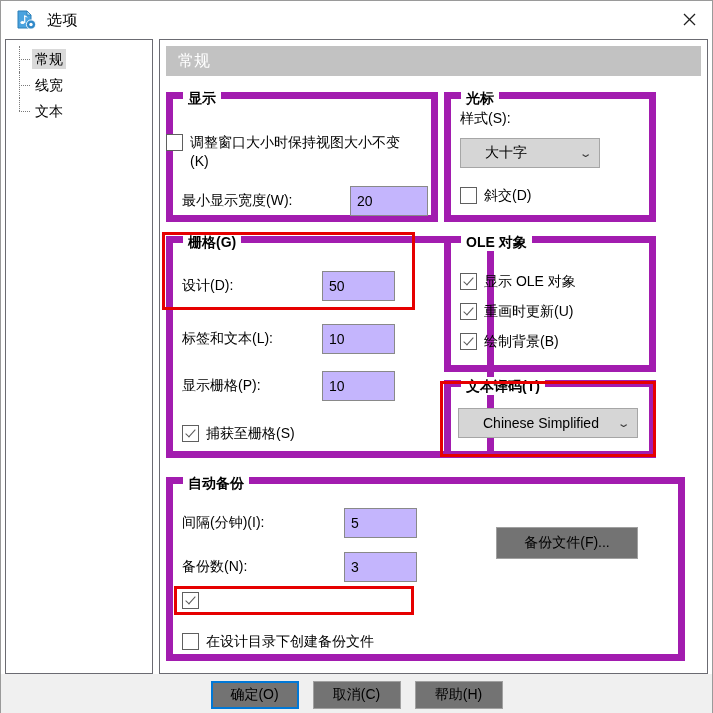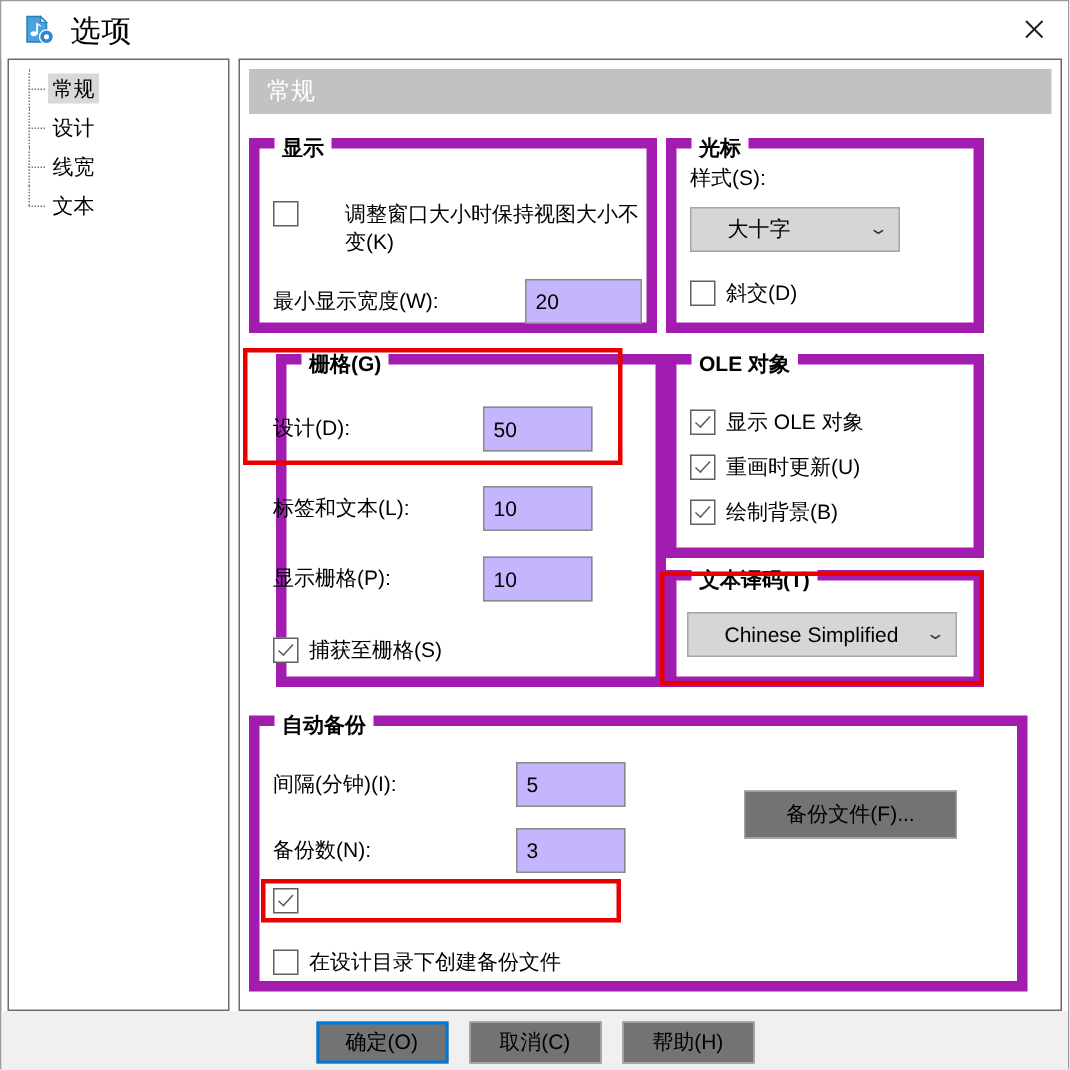--- a/index.html
+++ b/index.html
@@ -43,21 +43,21 @@
     align-items: center;
     padding-left: 14px;
   }
   #app-icon {
     width: 22px; height: 22px;
     position: relative;
     margin-right: 10px;
     flex: 0 0 22px;
   }
   #title-text {
-    font-size: 20px;
+    font-size: 15px;
     color: #000000;
     letter-spacing: 0.5px;
   }
   #close-button {
     position: absolute;
     right: 0; top: 0;
     width: 46px; height: 37px;
     display: flex;
     align-items: center;
     justify-content: center;
@@ -300,40 +300,36 @@
 
   <div id="content">
 
     <div id="sidebar">
       <div class="tree-item selected">
         <span class="tree-dash"></span>
         <span class="tree-label">常规</span>
       </div>
       <div class="tree-item">
         <span class="tree-dash"></span>
-        <span class="tree-label">设计</span>
-      </div>
-      <div class="tree-item">
-        <span class="tree-dash"></span>
         <span class="tree-label">线宽</span>
       </div>
       <div class="tree-item">
         <span class="tree-dash"></span>
         <span class="tree-label">文本</span>
       </div>
     </div>
 
     <div id="panel">
 
       <div id="panel-header">常规</div>
 
       <div class="group" style="left:6px; top:52px; width:272px; height:130px;">
         <span class="group-title">显示</span>
       </div>
-      <div class="checkrow" style="left:22px; top:93px; width:248px;gap:24px;">
+      <div class="checkrow" style="left:6px; top:93px; width:248px;">
         <span class="cbox"></span>
         <span class="cb-label">调整窗口大小时保持视图大小不变(K)</span>
       </div>
       <div class="row" style="left:22px; top:152px;">
         <span class="field-label">最小显示宽度(W):</span>
       </div>
       <div class="textbox" style="position:absolute; left:190px; top:146px; width:78px;">20</div>
 
       <div class="group" style="left:284px; top:52px; width:212px; height:130px;">
         <span class="group-title">光标</span>
@@ -343,21 +339,21 @@
       </div>
       <div class="combobox" style="position:absolute; left:300px; top:98px; width:140px;">
         <span>大十字</span>
         <span class="combo-arrow">⌄</span>
       </div>
       <div class="checkrow" style="left:300px; top:146px;">
         <span class="cbox"></span>
         <span class="cb-label">斜交(D)</span>
       </div>
 
-      <div class="group" style="left:24px; top:196px; width:260px; height:222px;">
+      <div class="group" style="left:6px; top:196px; width:328px; height:222px;">
         <span class="group-title">栅格(G)</span>
       </div>
       <div class="row" style="left:22px; top:237px;">
         <span class="field-label">设计(D):</span>
       </div>
       <div class="textbox" style="position:absolute; left:162px; top:231px; width:73px;">50</div>
 
       <div class="row" style="left:22px; top:290px;">
         <span class="field-label">标签和文本(L):</span>
       </div>

